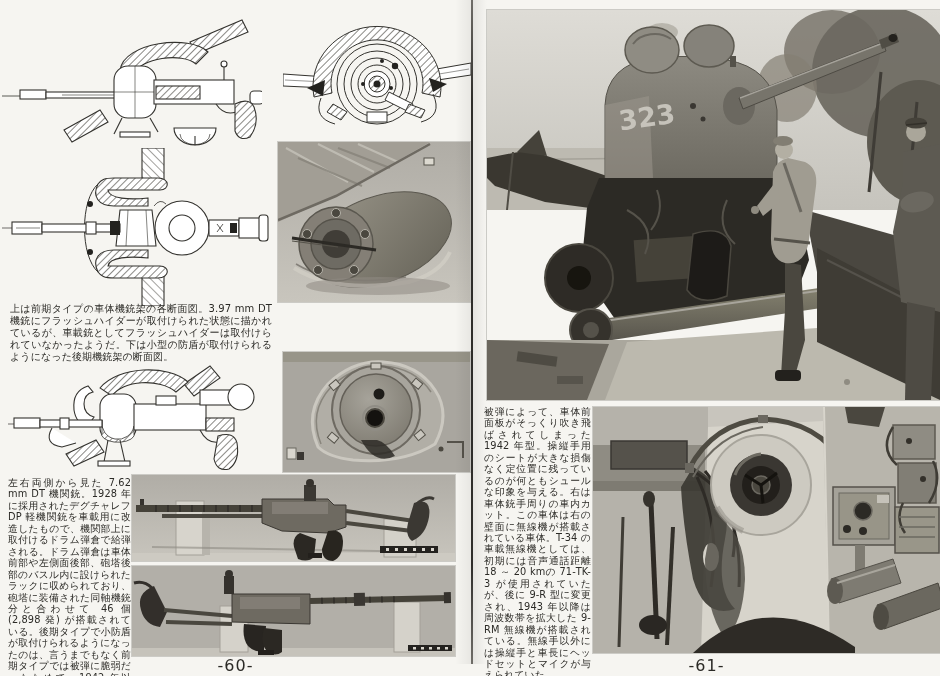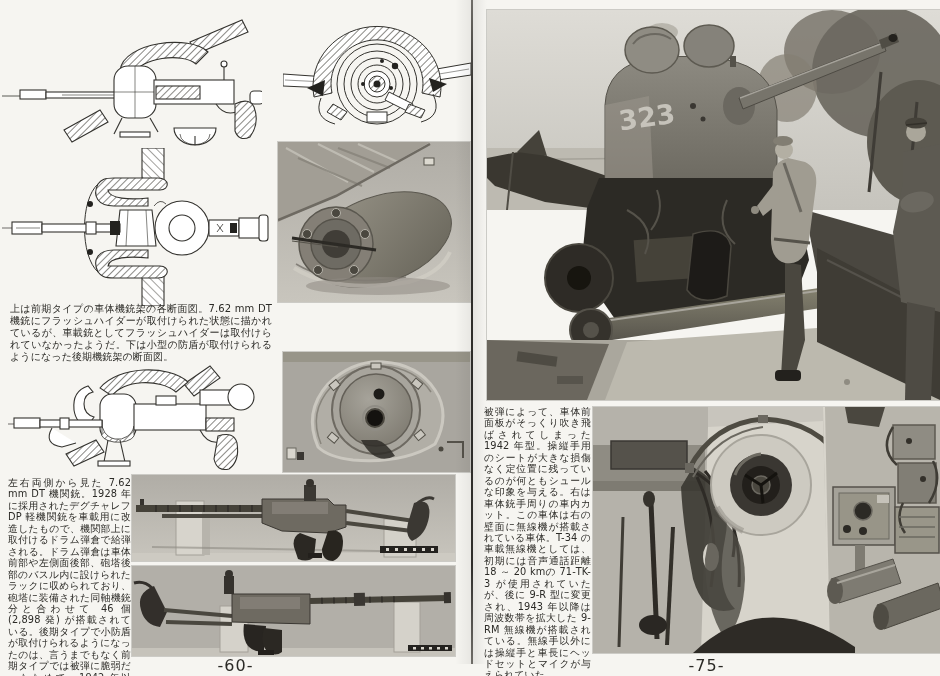--- a/index.html
+++ b/index.html
@@ -173,21 +173,21 @@
           <circle cx="87" cy="92" r="4.5"></circle>
           <circle cx="76" cy="128" r="4.5"></circle>
         <circle cx="40" cy="128" r="4.5"></circle>
           <circle cx="29" cy="92" r="4.5"></circle>
       </g>
       <line x1="14" y1="96" x2="98" y2="108" stroke="#2c2a25" stroke-width="3.2"></line>
       <line x1="14" y1="99" x2="60" y2="105" stroke="#55524a" stroke-width="1.2"></line>
       <ellipse cx="100" cy="144" rx="72" ry="9" fill="#8f8b83" opacity=".55"></ellipse>
     </svg>
 
-    <div class="abs cap cap-top" style="left:10px;top:303px;width:262px;">上は前期タイプの車体機銃架の各断面図。7.62 mm DT 機銃にフラッシュハイダーが取付けられた状態に描かれているが、車載銃としてフラッシュハイダーは取付けられていなかったようだ。下は小型の防盾が取付けられるようになった後期機銃架の断面図。</div>
+    <div class="abs cap cap-top" style="left:10px;top:303px;width:262px;">上は前期タイプの車体機銃架の各断面図。3.97 mm DT 機銃にフラッシュハイダーが取付けられた状態に描かれているが、車載銃としてフラッシュハイダーは取付けられていなかったようだ。下は小型の防盾が取付けられるようになった後期機銃架の断面図。</div>
 
     <svg class="abs" style="left:8px;top:358px;" width="258" height="118" viewBox="0 0 258 118">
       <g stroke="#33322e" stroke-width="1.1" fill="none">
         <polygon points="176,26 202,8 212,20 186,38" fill="url(#hatch)"></polygon>
         <path d="M92,30 C110,8 160,6 180,24 L168,34 C152,20 114,22 104,38 Z" fill="url(#hatch)"></path>
         <path d="M80,28 q-16,5 -14,24 q2,14 14,16 l6,-9 q-10,-3 -10,-13 q0,-10 9,-12 z" fill="#fff"></path>
         <rect x="92" y="36" width="36" height="46" rx="12" fill="#fff"></rect>
         <path d="M94,62 a16,16 0 0 0 32,6 l0,10 a16,8 0 0 1 -32,-4 z" fill="url(#hatch)" stroke-width=".8"></path>
         <line x1="0" y1="66" x2="8" y2="66" stroke-width=".7"></line>
         <rect x="6" y="60" width="26" height="10" fill="#fff"></rect>
@@ -480,15 +480,15 @@
       <g>
         <polygon points="238,172 300,152 308,176 246,196" fill="#7e7b72" stroke="#55524b" stroke-width="1"></polygon>
         <ellipse cx="242" cy="184" rx="8" ry="13" fill="#5d5a52"></ellipse>
         <line x1="244" y1="176" x2="302" y2="158" stroke="#a8a59c" stroke-width="2"></line>
         <polygon points="284,198 345,176 352,200 291,222" fill="#6b685f" stroke="#4a473f" stroke-width="1"></polygon>
         <ellipse cx="288" cy="210" rx="8" ry="13" fill="#4e4b43"></ellipse>
       </g>
       <path d="M100,246 Q172,178 262,240 L262,246 Z" fill="#2e2b26"></path>
     </svg>
 
-    <div class="abs pagenum" style="left:0;top:656px;width:467px;">-75-</div>
+    <div class="abs pagenum" style="left:0;top:656px;width:467px;">-61-</div>
   </div>
 </div>
 
 </body></html>

